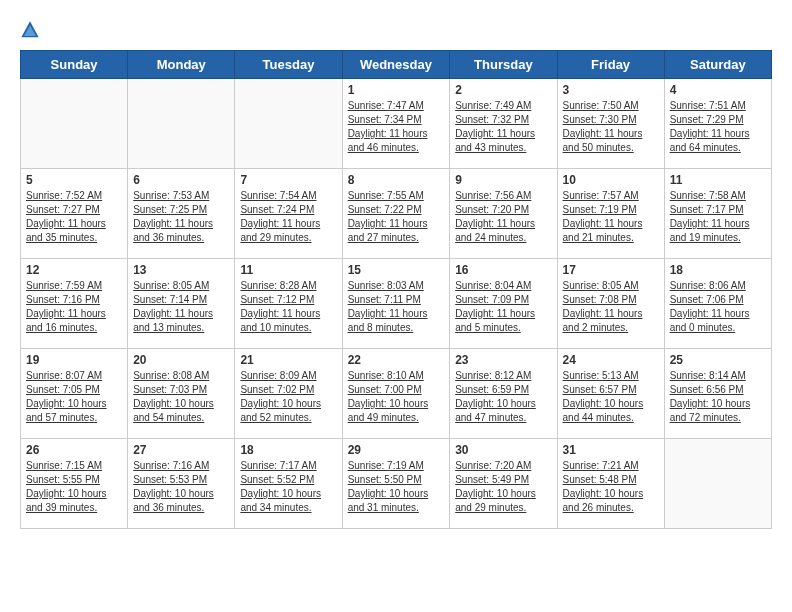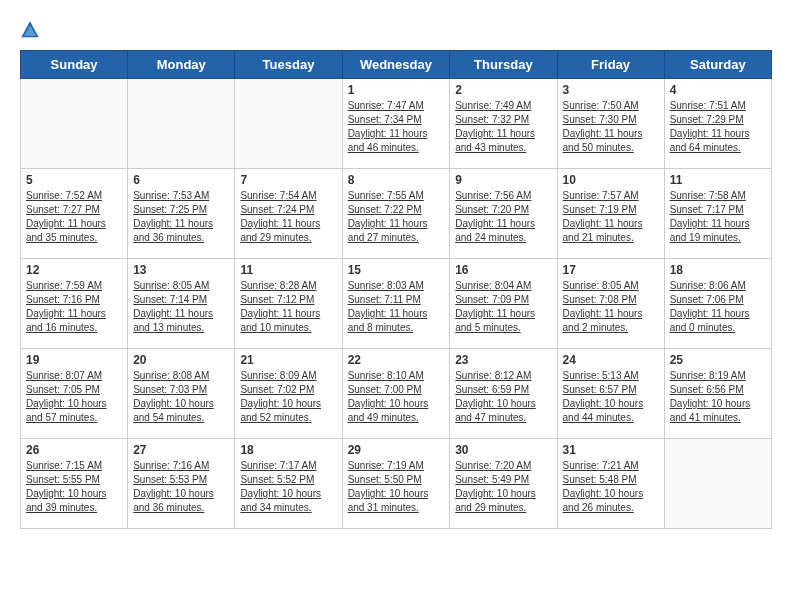--- a/index.html
+++ b/index.html
@@ -220,21 +220,21 @@
         <td>
           <span class="day-number">23</span>
           <div class="day-info"><span>Sunrise: 8:12 AM</span><br><span>Sunset: 6:59 PM</span><br><span>Daylight: 10 hours and 47 minutes.</span></div>
         </td>
         <td>
           <span class="day-number">24</span>
           <div class="day-info"><span>Sunrise: 5:13 AM</span><br><span>Sunset: 6:57 PM</span><br><span>Daylight: 10 hours and 44 minutes.</span></div>
         </td>
         <td>
           <span class="day-number">25</span>
-          <div class="day-info"><span>Sunrise: 8:19 AM</span><br><span>Sunset: 6:56 PM</span><br><span>Daylight: 10 hours and 41 minutes.</span></div>
+          <div class="day-info"><span>Sunrise: 8:14 AM</span><br><span>Sunset: 6:56 PM</span><br><span>Daylight: 10 hours and 72 minutes.</span></div>
         </td>
       </tr>
       <tr class="week-row">
         <td>
           <span class="day-number">26</span>
           <div class="day-info"><span>Sunrise: 7:15 AM</span><br><span>Sunset: 5:55 PM</span><br><span>Daylight: 10 hours and 39 minutes.</span></div>
         </td>
         <td>
           <span class="day-number">27</span>
           <div class="day-info"><span>Sunrise: 7:16 AM</span><br><span>Sunset: 5:53 PM</span><br><span>Daylight: 10 hours and 36 minutes.</span></div>

